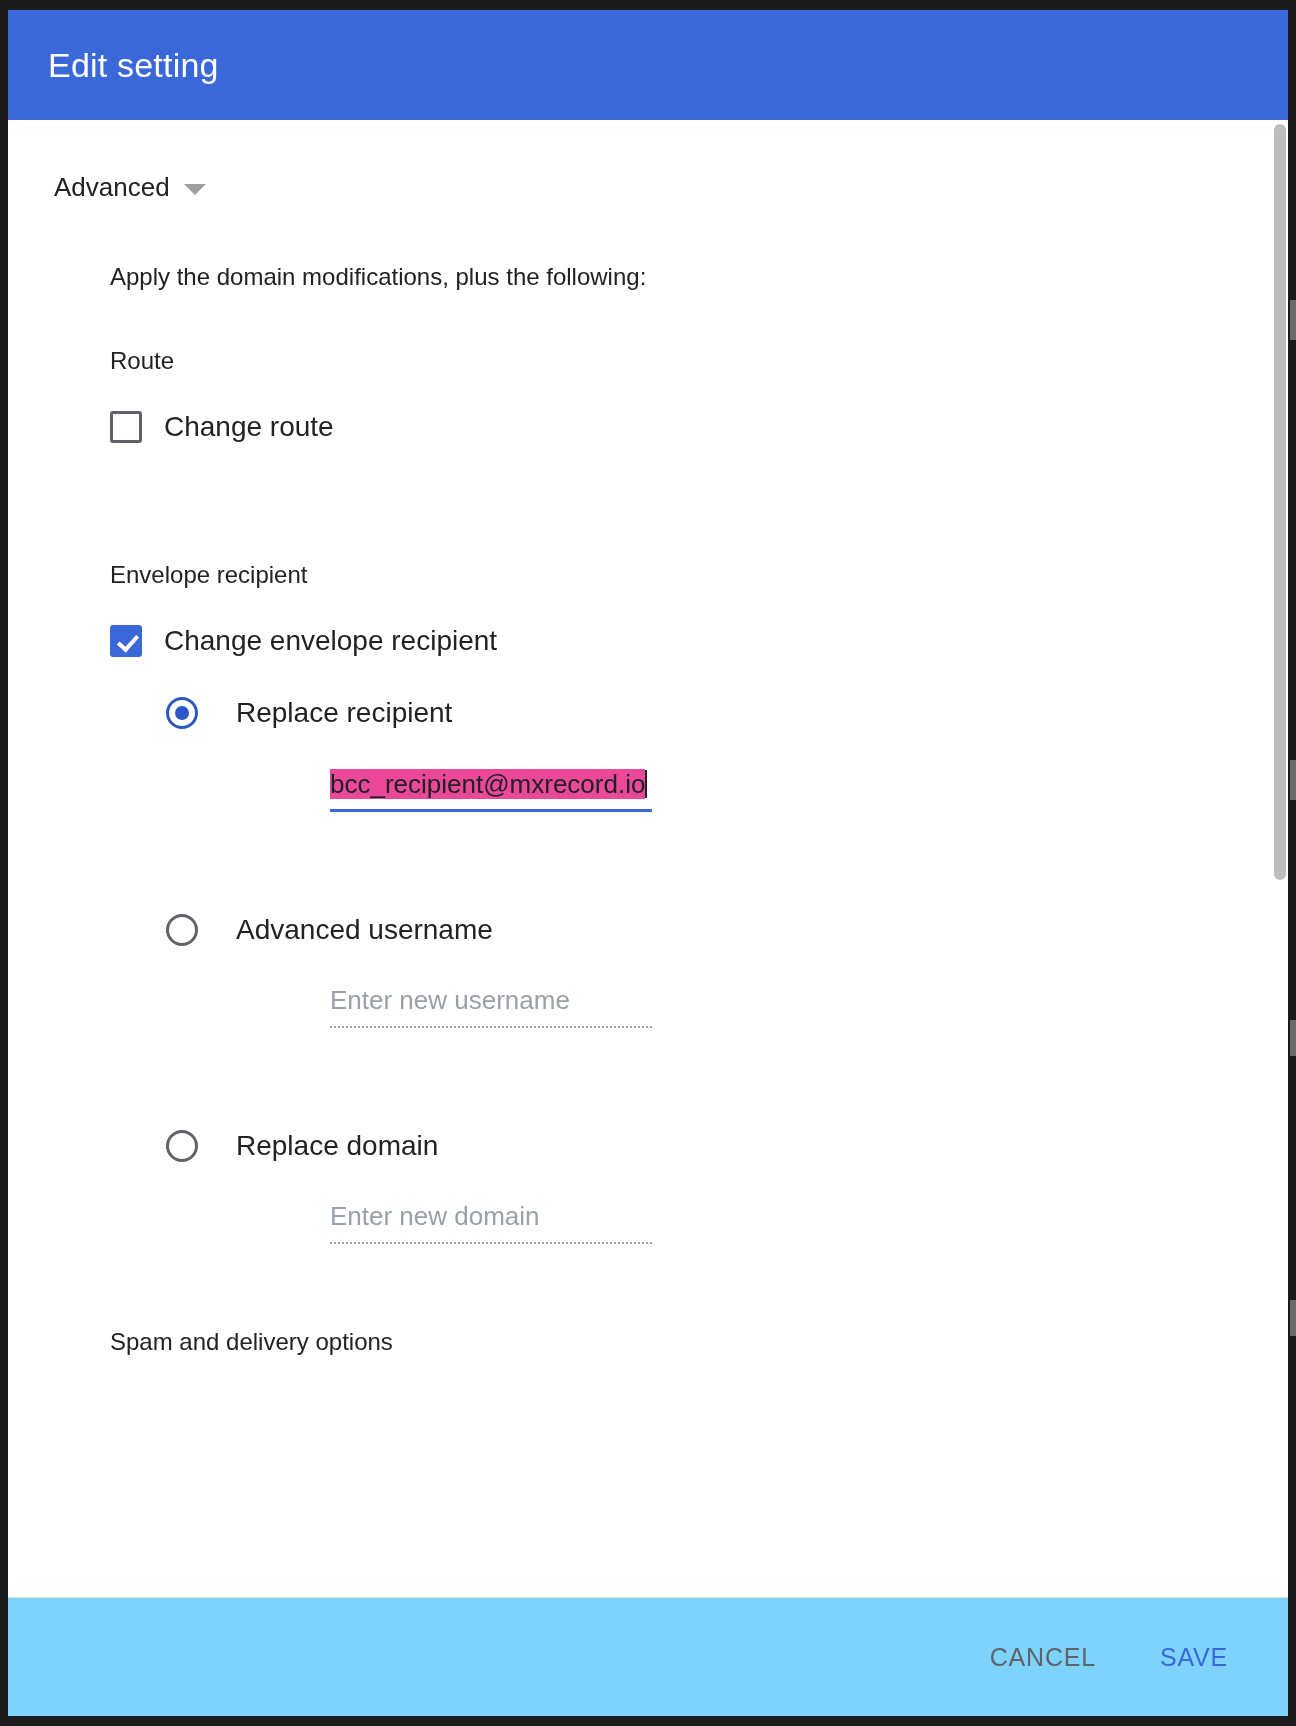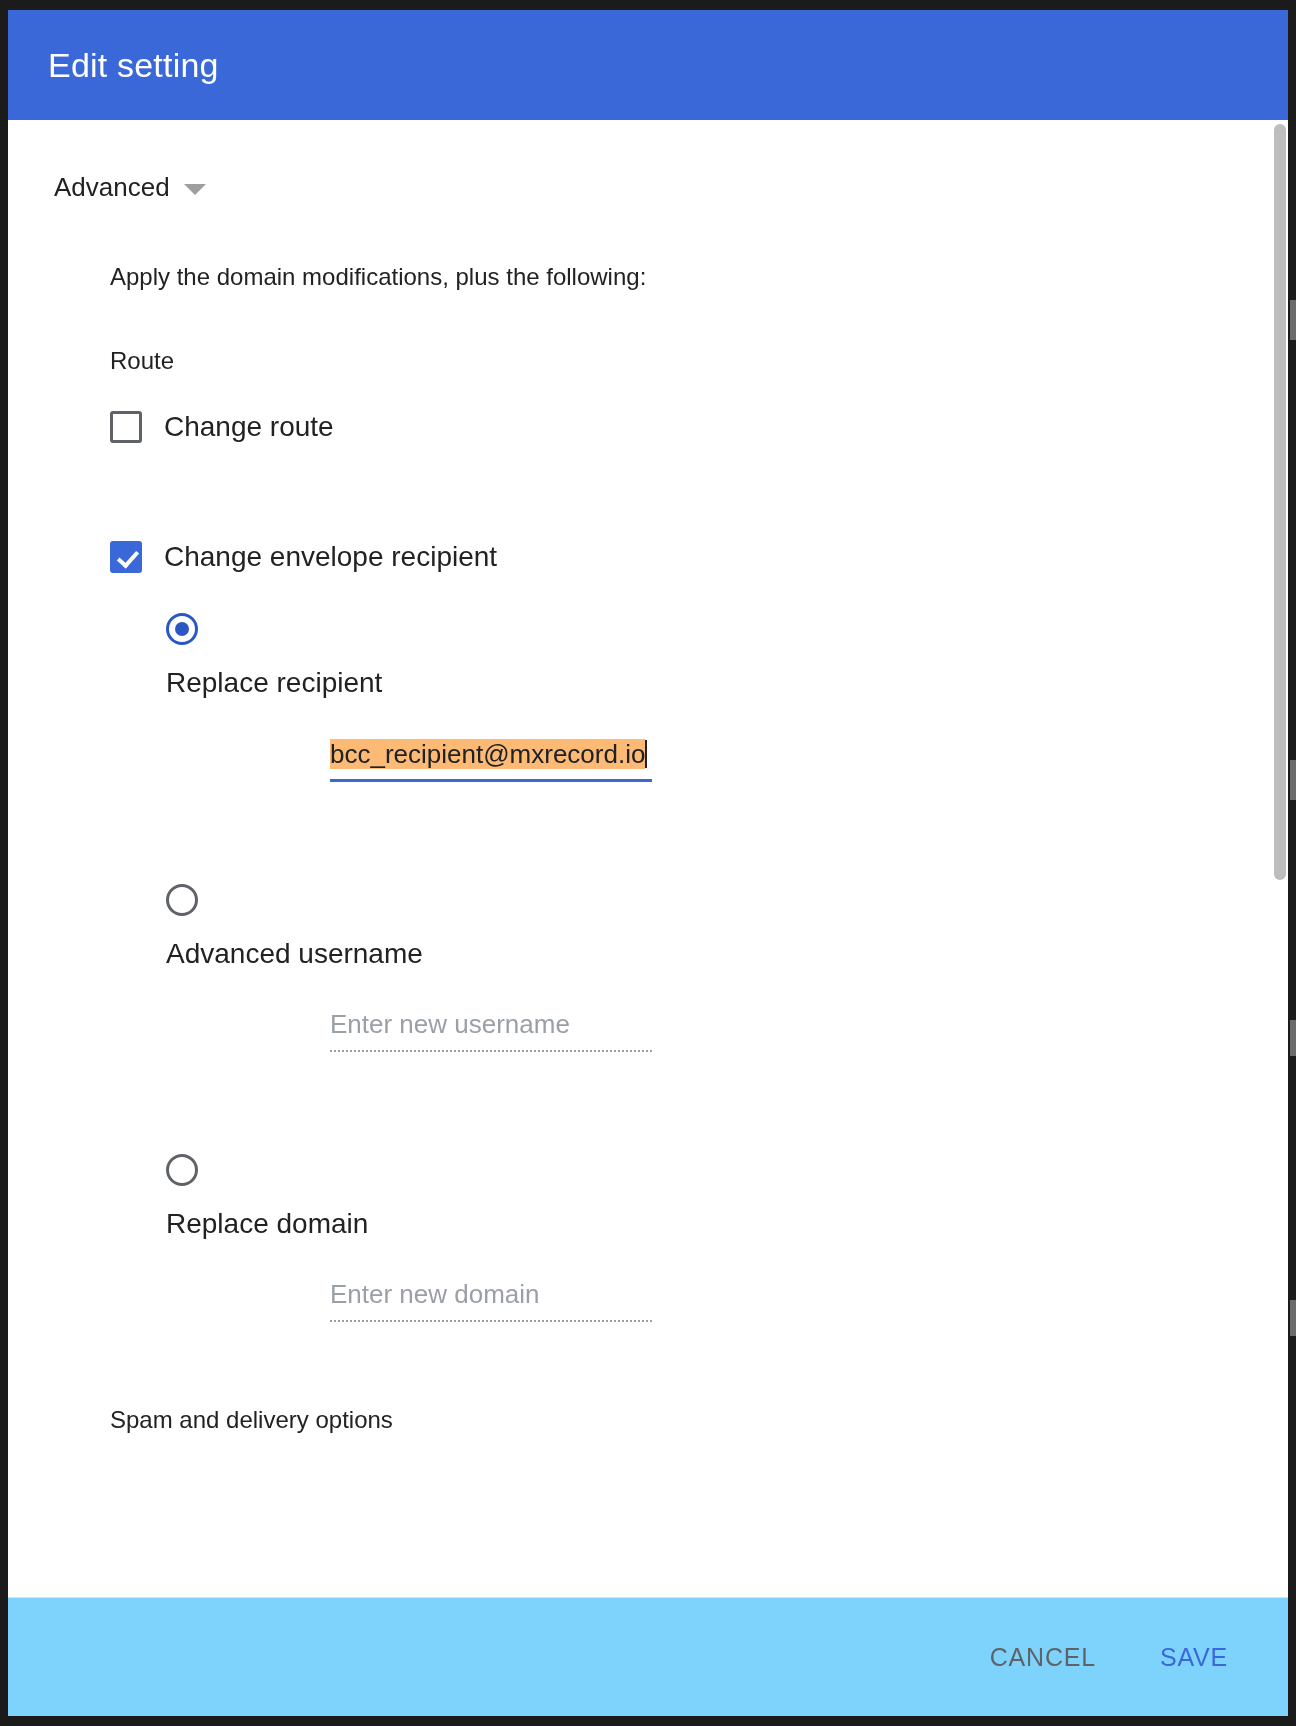--- a/index.html
+++ b/index.html
@@ -124,25 +124,24 @@
     border: solid #ffffff;
     border-width: 0 4px 4px 0;
     transform: rotate(42deg);
   }
   .check-row .lbl, .radio-row .lbl {
     font-size: 28px;
     color: #222222;
   }
   .radio-row {
     display: flex;
-    align-items: flex-start;
-    gap: 22px;
+    align-items: flex-end;
+    gap: 38px;
     margin-top: 40px;
     padding-left: 56px;
-    flex-direction: column;
   }
   .radio {
     width: 32px;
     height: 32px;
     border: 3px solid #5f6368;
     border-radius: 50%;
     box-sizing: border-box;
     flex: 0 0 auto;
     position: relative;
     background: #ffffff;
@@ -168,21 +167,21 @@
   .field-filled {
     width: 322px;
     font-size: 26px;
     color: #202124;
     line-height: 42px;
     border-bottom: 3px solid #3b68d8;
     padding-bottom: 4px;
     word-break: break-all;
   }
   .field-filled .sel {
-    background: #fdba74;
+    background: #ec4899;
     margin-top: 43px;
   }
   .field-filled .caret-bar {
     display: inline-block;
     width: 2px;
     height: 28px;
     background: #202124;
     vertical-align: -5px;
   }
   .field-empty {
@@ -284,20 +283,21 @@
 
           <div class="group-label">Route</div>
 
           <div class="check-row">
             <span class="checkbox"></span>
             <span class="lbl">Change route</span>
           </div>
 
           <div class="spacer-lg"></div>
 
+          <div class="group-label">Envelope recipient</div>
 
           <div class="check-row">
             <span class="checkbox checked"></span>
             <span class="lbl">Change envelope recipient</span>
           </div>
 
           <div class="radio-row">
             <span class="radio selected"></span>
             <span class="lbl">Replace recipient</span>
           </div>

